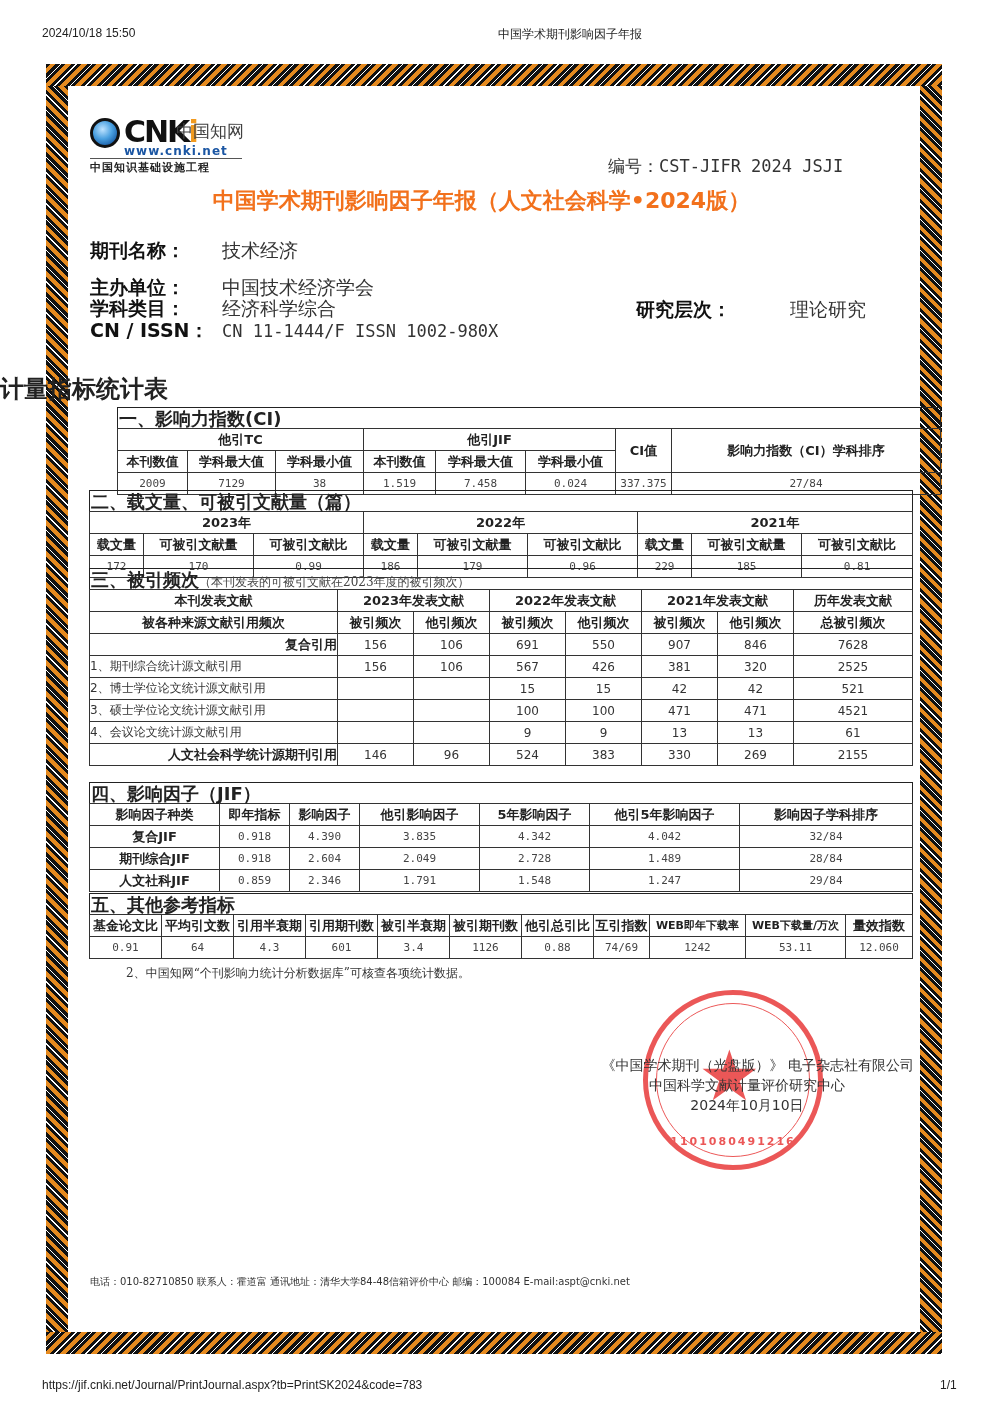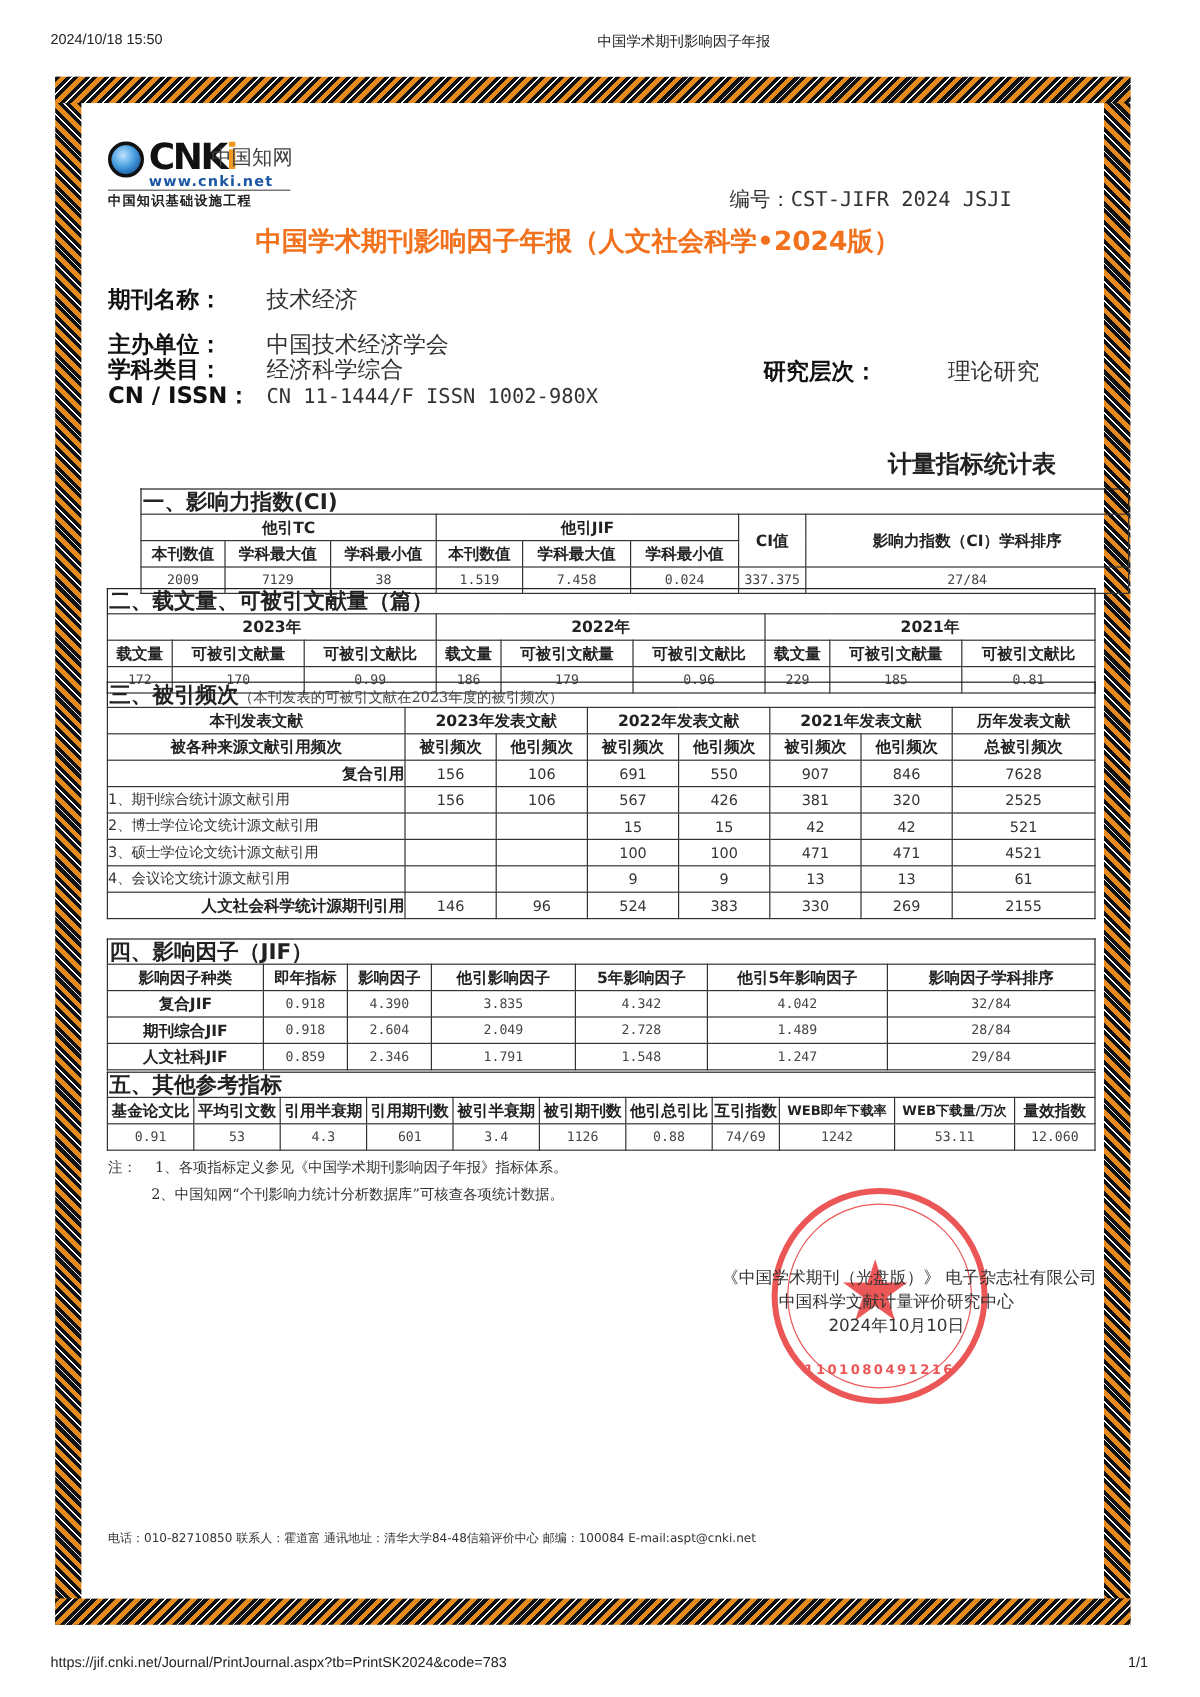--- a/index.html
+++ b/index.html
@@ -25,21 +25,21 @@
   .logo .sub{position:absolute;left:0;top:44px;font-size:11px;color:#222;font-weight:bold;letter-spacing:1px;}
   .code{position:absolute;left:608px;top:155px;font-size:17px;color:#333;font-family:"DejaVu Sans Mono",monospace;}
   .doc-title{position:absolute;left:0;width:963px;top:186px;text-align:center;font-size:22px;font-weight:bold;color:#f2711c;}
   .meta{position:absolute;left:90px;font-size:19px;line-height:21px;}
   .meta .lbl{display:inline-block;width:132px;font-weight:bold;color:#111;}
   .meta .val{color:#333;}
   .meta.mono .val{font-family:"DejaVu Sans Mono",monospace;font-size:17px;}
   .level{position:absolute;left:636px;top:297px;font-size:19px;}
   .level .lbl{font-weight:bold;color:#111;display:inline-block;width:154px;}
   .level .val{color:#333;}
-  .table-title{position:absolute;left:0;width:880px;top:373px;text-align:right;font-size:20px;font-weight:bold;color:#222;}
+  .table-title{position:absolute;left:0;width:880px;top:373px;text-align:left;font-size:24px;font-weight:bold;color:#222;}
   
   .section{position:absolute;left:89px;width:824px;}
   .sec-head{border:1px solid #222;border-bottom:none;height:21px;line-height:21px;font-size:18px;font-weight:bold;color:#222;padding-left:1px;box-sizing:border-box;}
   .sec-head .note{font-size:12px;font-weight:normal;color:#444;font-family:"DejaVu Serif",serif;}
   table{border-collapse:collapse;width:100%;table-layout:fixed;}
   td{border:1px solid #333;text-align:center;font-size:12px;color:#333;height:21px;padding:0;overflow:hidden;white-space:nowrap;}
   td.h{font-weight:bold;color:#222;font-size:13px;}
   td.num{font-family:"DejaVu Sans Mono",monospace;font-size:11px;color:#444;}
   td.left{text-align:left;}
   td.rowlbl{font-size:12px;color:#333;}
@@ -356,37 +356,36 @@
       <td class="h">被引半衰期</td>
       <td class="h">被引期刊数</td>
       <td class="h">他引总引比</td>
       <td class="h">互引指数</td>
       <td class="h" style="font-size:11px;">WEB即年下载率</td>
       <td class="h" style="font-size:11px;">WEB下载量/万次</td>
       <td class="h">量效指数</td>
     </tr>
     <tr>
       <td class="num">0.91</td>
-      <td class="num">53</td>
+      <td class="num">64</td>
       <td class="num">4.3</td>
       <td class="num">601</td>
       <td class="num">3.4</td>
       <td class="num">1126</td>
       <td class="num">0.88</td>
       <td class="num">74/69</td>
       <td class="num">1242</td>
       <td class="num">53.11</td>
       <td class="num">12.060</td>
     </tr>
   </tbody>
     </table>
 </div>
 
 <div class="notes">
-  <div><span>注：</span>&nbsp;&nbsp;&nbsp;&nbsp;<span>1、各项指标定义参见《中国学术期刊影响因子年报》指标体系。</span></div>
   <div class="ind">2、中国知网“个刊影响力统计分析数据库”可核查各项统计数据。</div>
 </div>
 
 <div class="stamp">
   <div class="ring"></div>
   <div class="star">★</div>
   <div class="num">1101080491216</div>
 </div>
 
 <div class="signoff">

